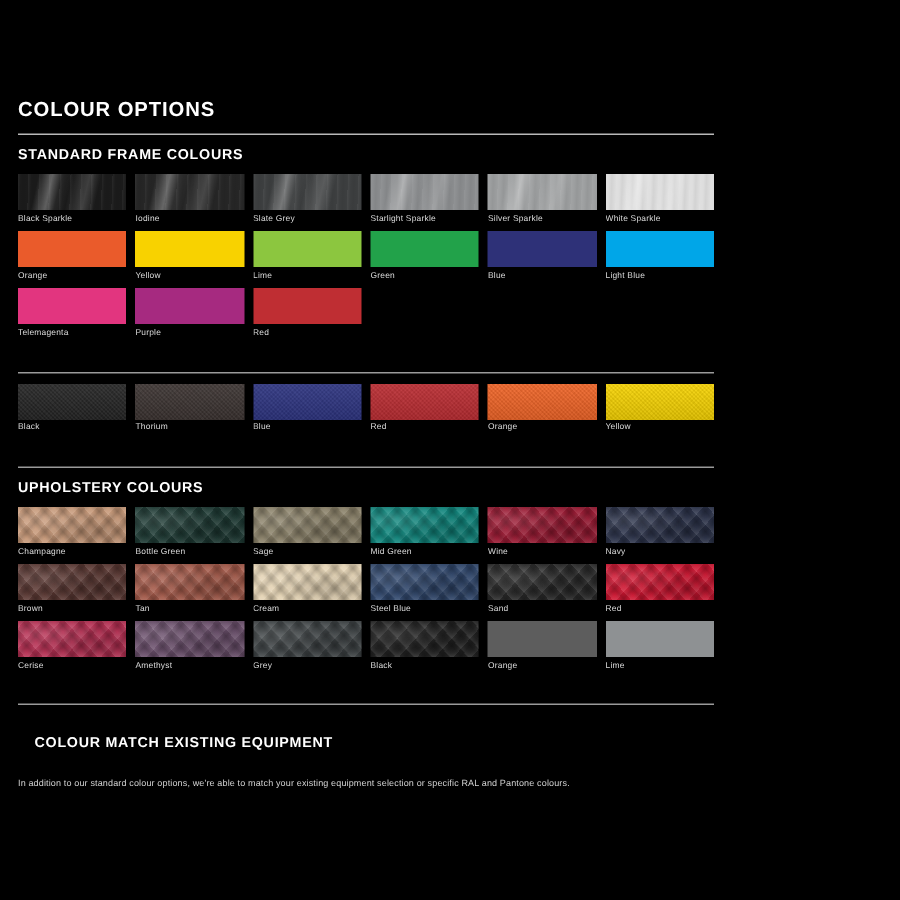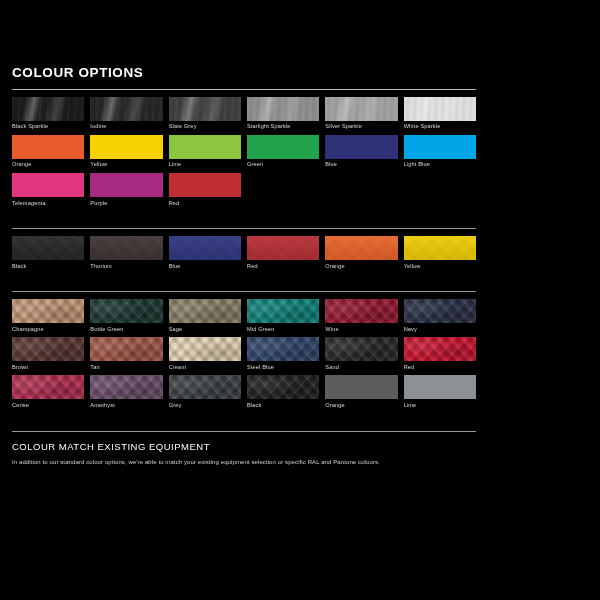--- a/index.html
+++ b/index.html
@@ -167,24 +167,24 @@
     position: absolute;
     inset: 0;
     background:
       radial-gradient(ellipse at 22% 35%, rgba(255,255,255,0.10), rgba(255,255,255,0) 48%),
       radial-gradient(ellipse at 72% 70%, rgba(0,0,0,0.16), rgba(0,0,0,0) 52%);
   }
 
   
   .footer-title {
     font-size: 9.5px;
-    font-weight: normal;
+    font-weight: bold;
     letter-spacing: 0.5px;
     text-transform: uppercase;
-    margin: 0;
+    margin: 11px;
     padding-top: 10px;
     line-height: 1.1;
   }
   .footer-body {
     font-size: 6px;
     color: #d2d2d2;
     letter-spacing: 0.1px;
     margin: 0;
     padding-top: 7px;
     line-height: 1.3;
@@ -192,20 +192,21 @@
   .section-gap-sm { height: 9px; }
 </style>
 </head>
 <body>
 
 <div class="page">
 
   <h1 class="main-title">COLOUR OPTIONS</h1>
   <div class="rule"></div>
 
+  <h2 class="section-title">STANDARD FRAME COLOURS</h2>
   <div class="swatch-grid">
       <div class="swatch-cell">
         <div class="swatch-chip fx-sparkle" style="background: rgb(27, 27, 27);"></div>
         <div class="swatch-label">Black Sparkle</div>
       </div>
       <div class="swatch-cell">
         <div class="swatch-chip fx-sparkle" style="background: rgb(38, 38, 38);"></div>
         <div class="swatch-label">Iodine</div>
       </div>
       <div class="swatch-cell">
@@ -298,20 +299,21 @@
         <div class="swatch-label">Orange</div>
       </div>
       <div class="swatch-cell">
         <div class="swatch-chip fx-textured" style="background: rgb(246, 210, 0);"></div>
         <div class="swatch-label">Yellow</div>
       </div>
     </div>
   <div class="section-gap-sm"></div>
   <div class="rule thin"></div>
 
+  <h2 class="section-title">UPHOLSTERY COLOURS</h2>
   <div class="swatch-grid">
       <div class="swatch-cell">
         <div class="swatch-chip fx-leather" style="background: rgb(198, 152, 120);"></div>
         <div class="swatch-label">Champagne</div>
       </div>
       <div class="swatch-cell">
         <div class="swatch-chip fx-leather" style="background: rgb(30, 58, 52);"></div>
         <div class="swatch-label">Bottle Green</div>
       </div>
       <div class="swatch-cell">

